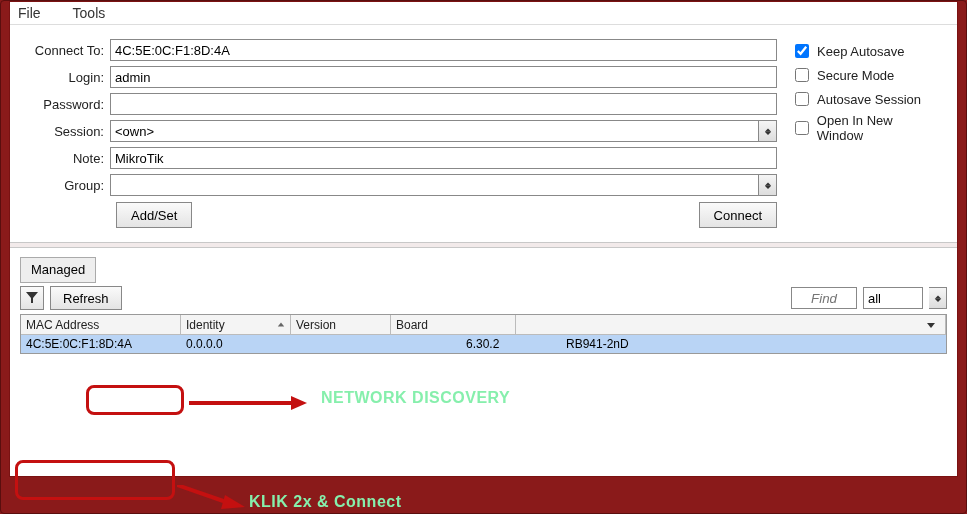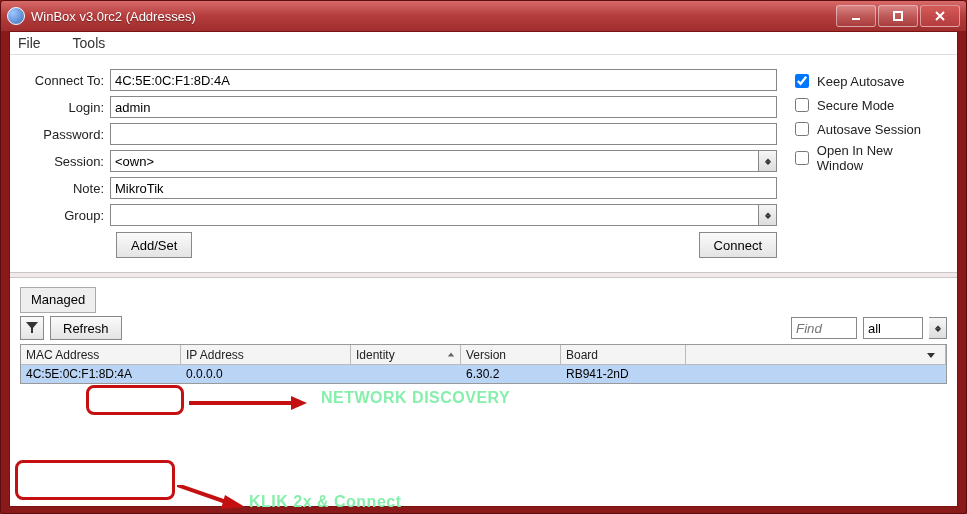--- a/index.html
+++ b/index.html
@@ -175,20 +175,21 @@
     display:flex;align-items:center;justify-content:center;
     background:linear-gradient(to bottom,#fafafa,#e4e4e4);
   }
   .filter-ic svg{width:12px;height:12px;fill:#333;}
   .find-box {
     width: 66px; height:22px;
     border:1px solid #888;
     font-style: italic;
     color:#888;
     padding:0 4px;
+    text-align:center;
   }
   .all-box {
     width: 60px; height:22px;
     border:1px solid #888;
     padding:0 4px;
     font-size:13px;
   }
   .grid {
     border: 1px solid #999;
     background: #fff;
@@ -238,42 +239,20 @@
     color: #86efac;
     pointer-events: none;
     font-family: Arial, sans-serif;
     letter-spacing: .5px;
   }
 </style>
 </head>
 <body>
 
 <div class="window">
-  <div class="titlebar">
-    <div class="titlebar-icon"></div>
-    <span>WinBox v3.0rc2 (Addresses)</span>
-    <div class="window-controls">
-      <div class="wc-btn">
-          <svg viewBox="0 0 12 12">
-            <line x1="2" y1="9" x2="10" y2="9"></line>
-          </svg>
-        </div>
-      <div class="wc-btn">
-          <svg viewBox="0 0 12 12">
-            <rect x="2" y="2" width="8" height="8"></rect>
-          </svg>
-        </div>
-      <div class="wc-btn close">
-          <svg viewBox="0 0 12 12">
-            <line x1="2" y1="2" x2="10" y2="10"></line>
-            <line x1="10" y1="2" x2="2" y2="10"></line>
-          </svg>
-        </div>
-    </div>
-  </div>
 
   <div class="inner-frame">
     <div class="menubar">
       <span>File</span>
       <span>Tools</span>
     </div>
 
     <div class="form-area">
       <div class="form-left">
         <div class="row">
@@ -357,21 +336,20 @@
         <div class="combo-btn" style="height:22px;">
             <svg viewBox="0 0 10 10">
               <polygon points="1,6 9,6 5,2"></polygon>
               <polygon points="1,4 9,4 5,8" transform="translate(0,2)"></polygon>
             </svg>
           </div>
       </div>
       <div class="grid">
         <div class="grid-head">
           <div class="gh c-mac">MAC Address</div>
-          <div class="gh c-ip">IP Address</div>
           <div class="gh c-ident sort">
               <span>Identity</span>
               <svg viewBox="0 0 10 10">
                 <polygon points="1,7 9,7 5,2"></polygon>
               </svg>
             </div>
           <div class="gh c-ver">Version</div>
           <div class="gh c-board">Board</div>
           <div class="gh gh-end">
               <svg viewBox="0 0 10 10">

